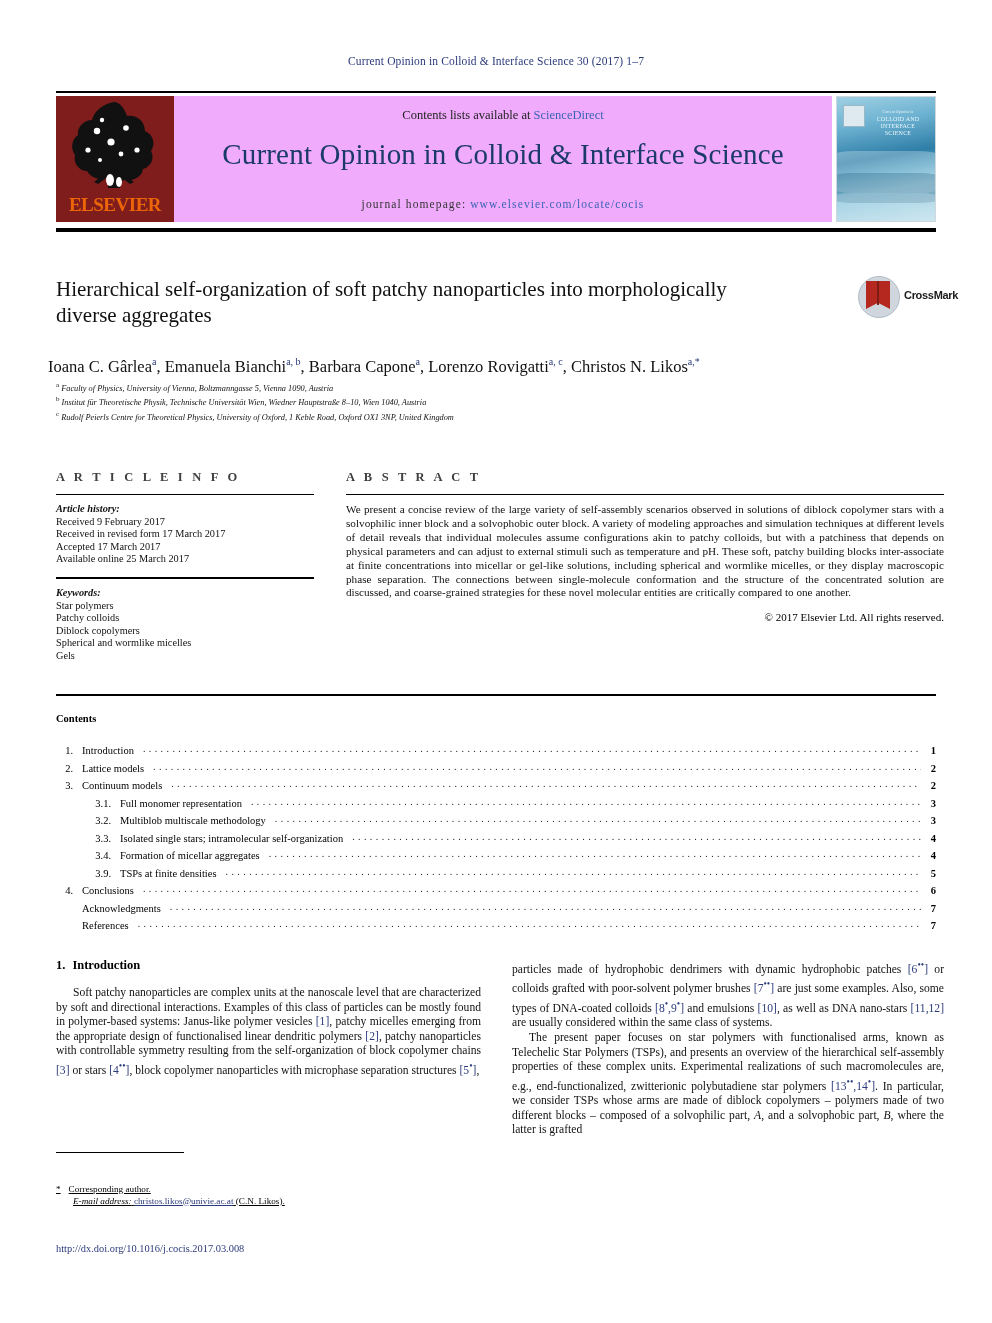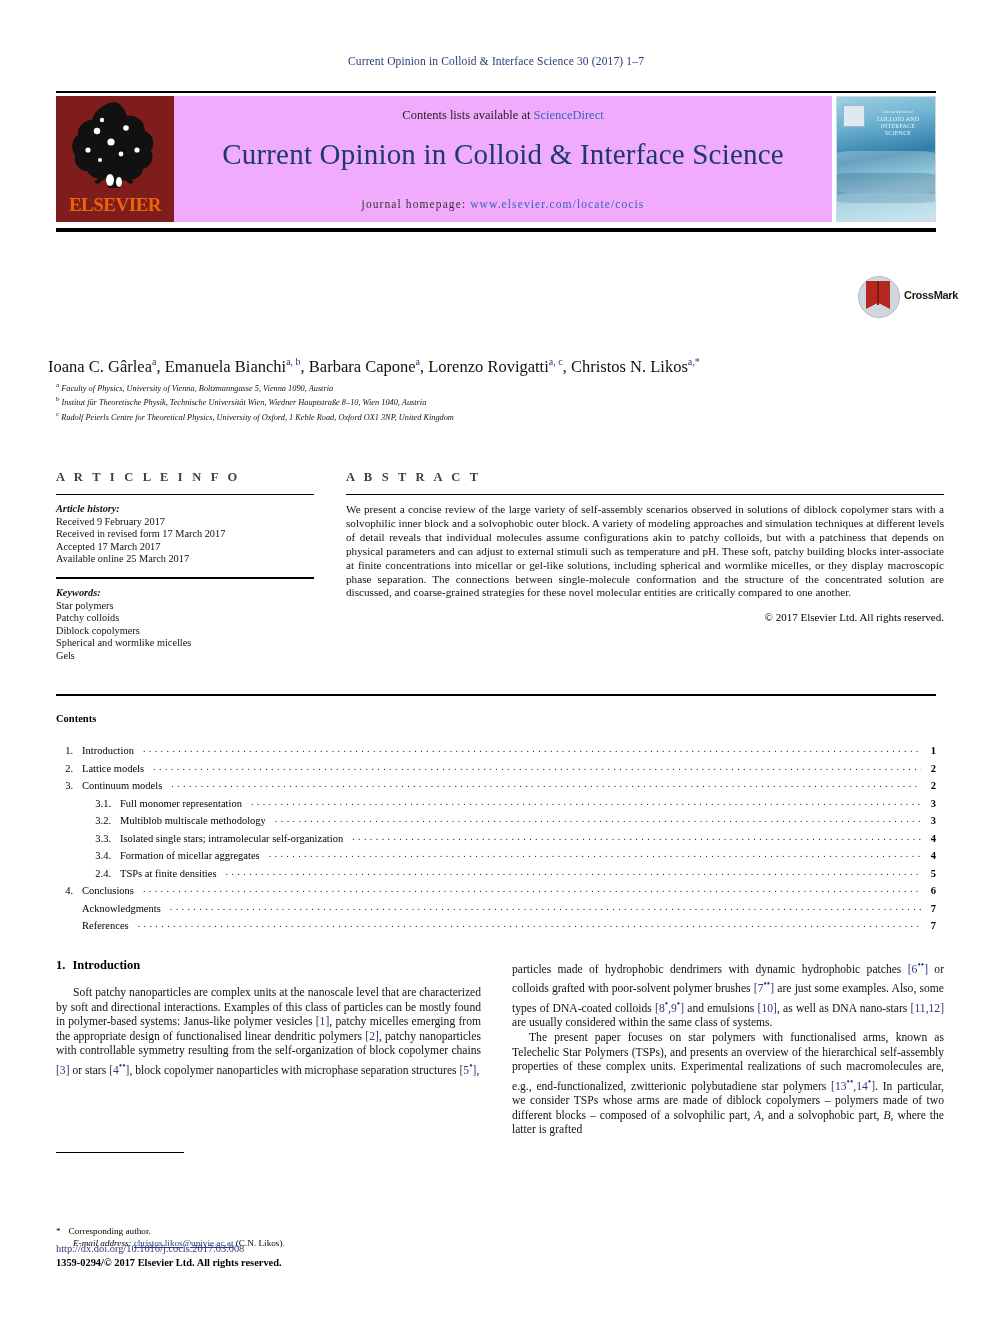--- a/index.html
+++ b/index.html
@@ -322,24 +322,25 @@
   
   .foot-rule {
     position: absolute;
     left: 56px; top: 1152px;
     width: 128px;
     height: 1px;
     background: #000;
   }
   .footnote {
     position: absolute;
-    left: 56px; top: 1226px;
+    left: 56px; top: 1184px;
     width: 420px;
     font-size: 9.2px;
     line-height: 11.6px;
+    text-decoration: underline;
   }
   .footnote .star { margin-right: 8px; }
   .footnote .em { font-style: italic; }
   .mail { color: #2b3a7a; text-decoration: underline; }
   .footer {
     position: absolute;
     left: 56px; top: 1242px;
     width: 430px;
     font-size: 10.4px;
     line-height: 13.5px;
@@ -395,20 +396,21 @@
           <span>COLLOID AND INTERFACE SCIENCE</span>
         </div>
         <div class="cover-wave" style="top:54px"></div>
         <div class="cover-wave" style="top:76px;height:30px;background:rgba(0,60,95,.22)"></div>
         <div class="cover-wave" style="top:96px;height:34px;background:rgba(255,255,255,.22)"></div>
       </div>
     </div>
   </div>
   <div class="masthead-rule"></div>
 
+  <div class="title">Hierarchical self-organization of soft patchy nanoparticles into morphologically diverse aggregates</div>
 
   <div class="crossmark">
     <div class="cm-badge"></div>
     <div class="cm-book"></div>
     <div class="cm-book-line"></div>
     <div class="cm-text">CrossMark</div>
   </div>
 
   <div class="authors">Ioana C. Gârlea<sup>a</sup>, Emanuela Bianchi<sup>a, b</sup>, Barbara Capone<sup>a</sup>, Lorenzo Rovigatti<sup>a, c</sup>, Christos N. Likos<sup>a,</sup><sup>*</sup></div>
 
@@ -485,21 +487,21 @@
         <span class="toc-dots">................................................................................................................................................................</span>
         <span class="toc-page">4</span>
       </div>
       <div class="toc-row indent">
         <span class="toc-num sub">3.4.</span>
         <span class="toc-label">Formation of micellar aggregates</span>
         <span class="toc-dots">................................................................................................................................................................</span>
         <span class="toc-page">4</span>
       </div>
       <div class="toc-row indent">
-        <span class="toc-num sub">2.4.</span>
+        <span class="toc-num sub">3.9.</span>
         <span class="toc-label">TSPs at finite densities</span>
         <span class="toc-dots">................................................................................................................................................................</span>
         <span class="toc-page">5</span>
       </div>
       <div class="toc-row">
         <span class="toc-num">4.</span>
         <span class="toc-label">Conclusions</span>
         <span class="toc-dots">................................................................................................................................................................</span>
         <span class="toc-page">6</span>
       </div>
@@ -534,16 +536,15 @@
     <div><span class="star">*</span><span>Corresponding author.</span></div>
     <div style="padding-left:17px">
       <span class="em">E-mail address:</span>
       <span class="mail">christos.likos@univie.ac.at</span>
       <span>(C.N. Likos).</span>
     </div>
   </div>
 
   <div class="footer">
     <div class="doi">http://dx.doi.org/10.1016/j.cocis.2017.03.008</div>
-    <div class="issn">1359-0294/© 2017 Elsevier Ltd. All rights reserved.</div>
   </div>
 
 </div>
 
 </body></html>

